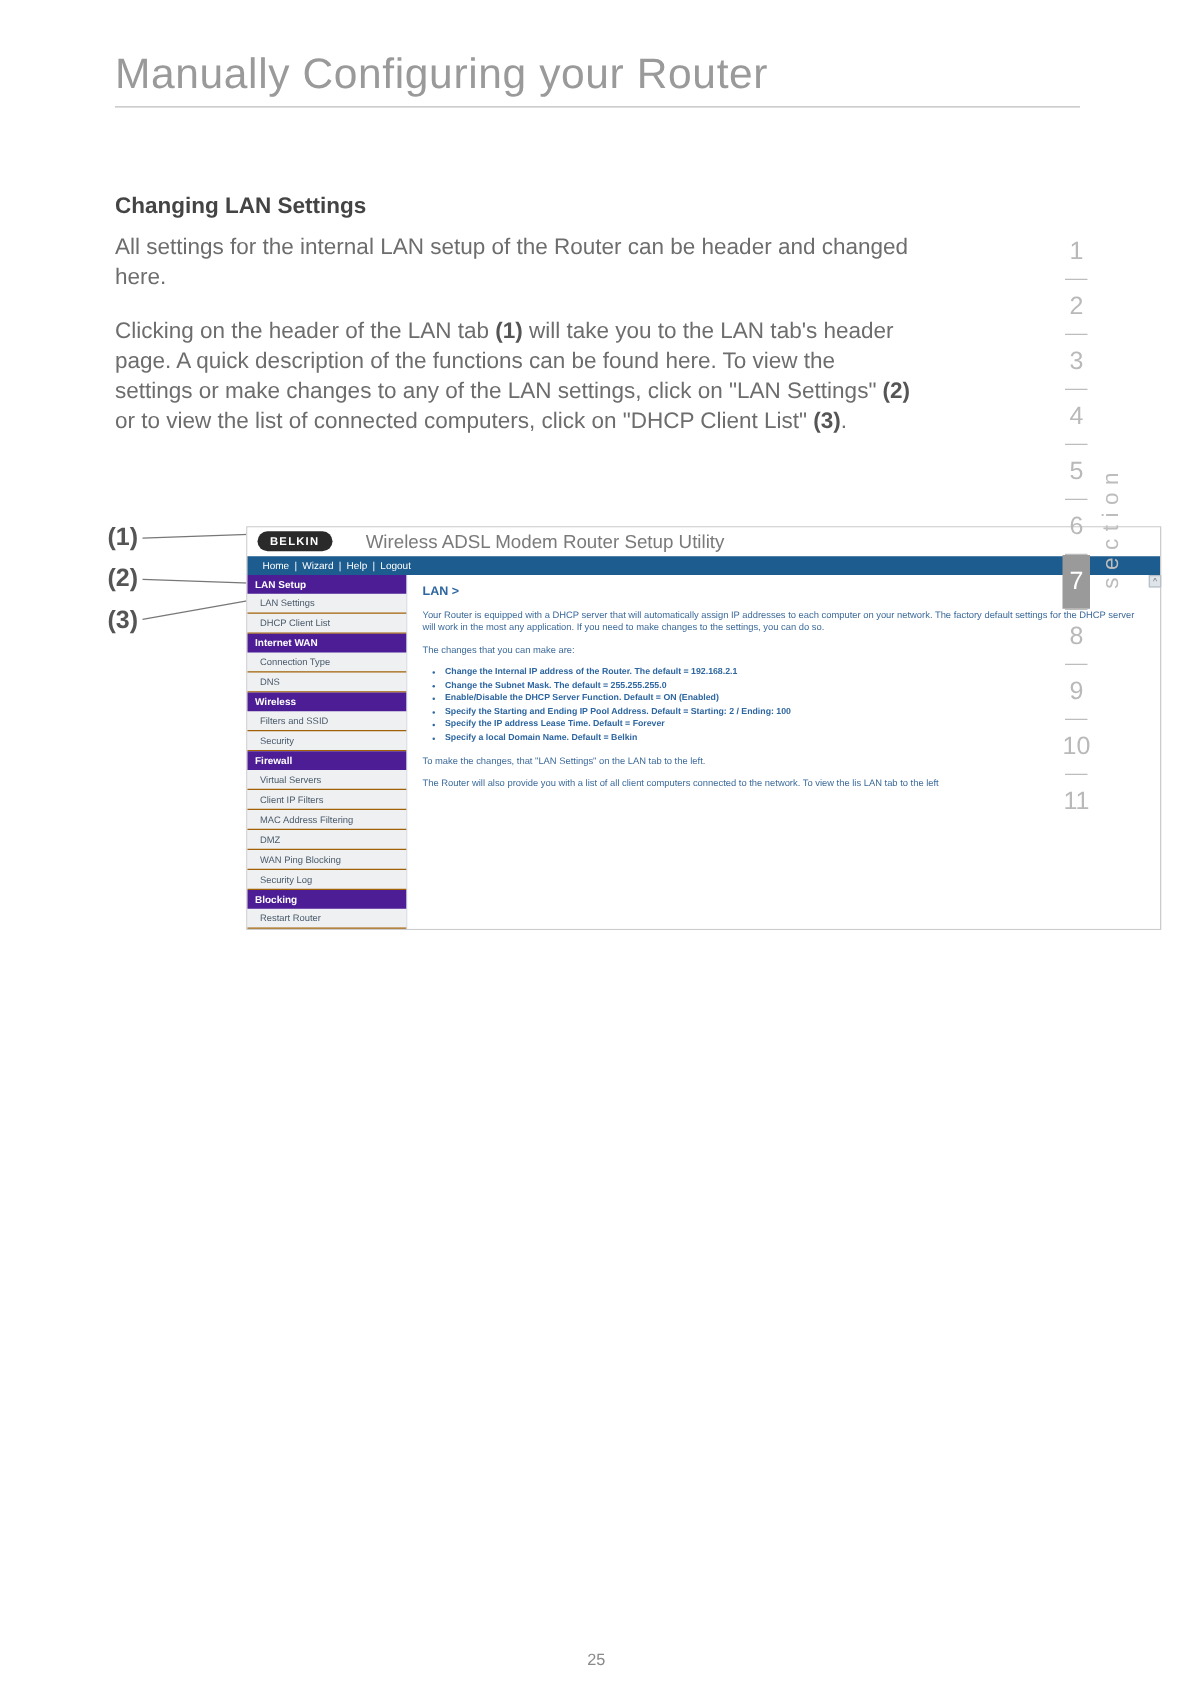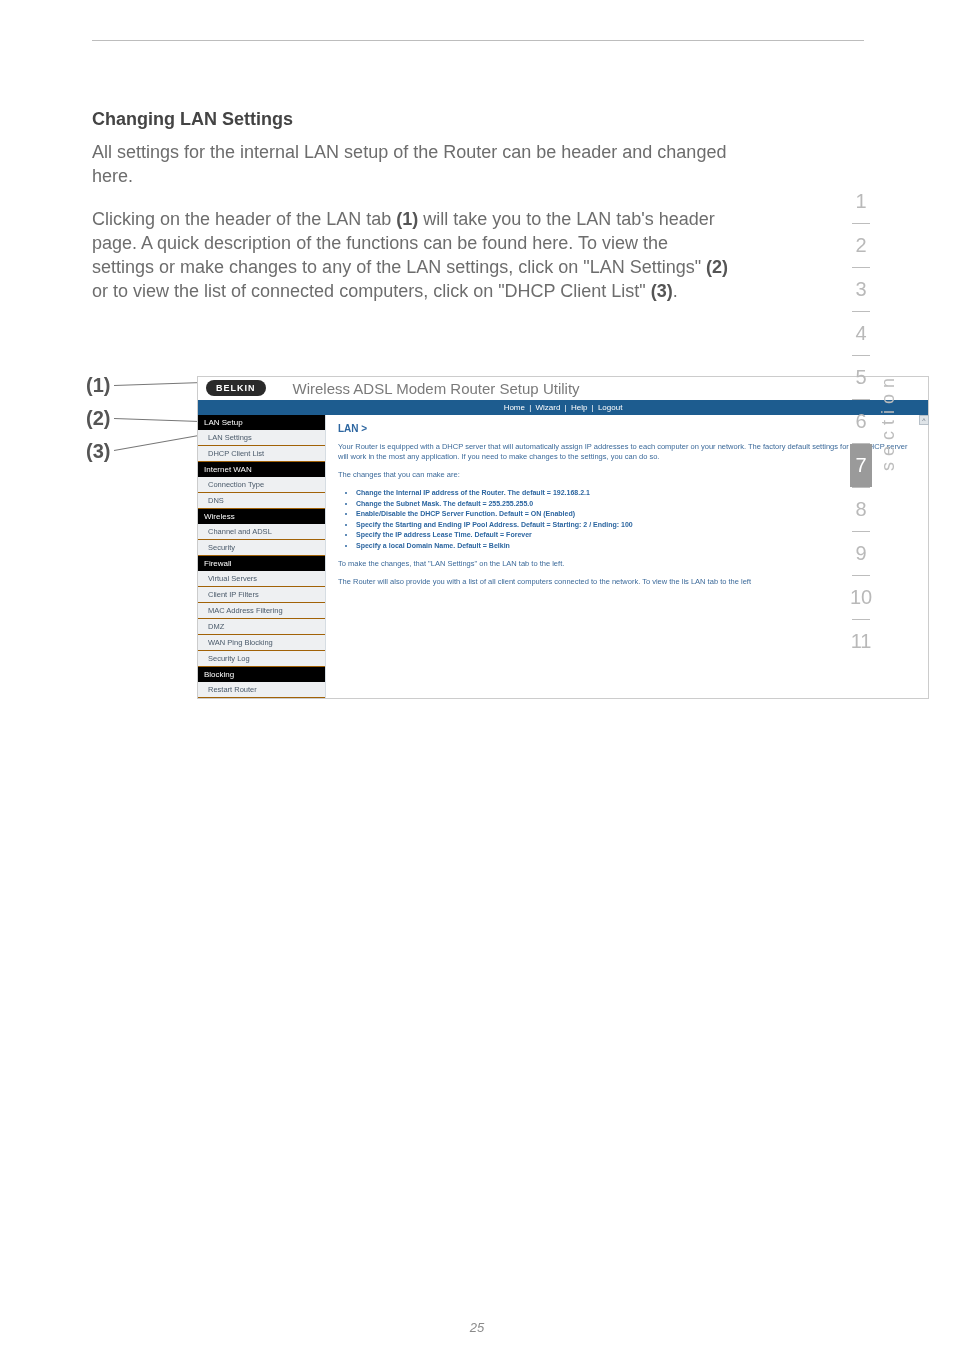--- a/index.html
+++ b/index.html
@@ -12,52 +12,53 @@
   .body-text .callout { font-weight: 700; color: #555; }
   .figure-wrap { position: relative; margin-top: 10px; }
   .lead-labels { position: absolute; left: -6px; top: 52px; font-size: 20px; font-weight: 700; color: #555; }
   .lead-labels div { margin-bottom: 10px; }
 
   
   .shot { position: absolute; left: 105px; top: 54px; width: 732px; border: 1px solid #ccc; background: #fafafa; font-family: Verdana, Arial, sans-serif; }
   .shot-top { display: flex; align-items: center; padding: 3px 8px; background: #fff; }
   .logo-pill { background: #2a2a2a; color: #fff; font-size: 9px; font-weight: 700; letter-spacing: 1px; padding: 3px 10px; border-radius: 10px; margin-right: 8px; }
   .app-title { font-size: 15px; color: #7a7a7a; margin-left: 19px; }
-  .nav-bar { background: #1d5c8f; color: #fff; font-size: 8px; text-align: center; padding: 3px 10px; }
+  .nav-bar { background: #1d5c8f; color: #fff; font-size: 8px; text-align: left; padding: 3px 10px; }
   .nav-bar span { padding: 0 2px; }
   .shot-body { display: flex; }
   .sidebar { width: 128px; background: #eef0f2; border-right: 1px solid #d6dde3; font-size: 7.5px; }
-  .sb-head { background: #000000; color: #fff; padding: 3px 6px; font-weight: 400; font-size: 8px; }
+  .sb-head { background: #4c1d95; color: #fff; padding: 3px 6px; font-weight: 700; font-size: 8px; }
   .sb-item { padding: 3px 6px 3px 10px; color: #4a5a6a; border-bottom: 1px solid #a16207; }
   .content { flex: 1; padding: 8px 12px 14px 12px; background: #fff; }
   .crumb { color: #2d66a0; font-size: 10px; font-weight: 700; margin-bottom: 8px; }
   .ptext { font-size: 7.5px; color: #3c6a9a; line-height: 1.35; margin-bottom: 8px; }
   .blist { margin-left: 18px; margin-bottom: 8px; }
   .blist li { font-size: 7px; color: #2d66a0; font-weight: 700; line-height: 1.5; }
 
   
   .lead { position: absolute; height: 1px; background: #777; transform-origin: left center; }
 
   
   .section-strip { position: absolute; right: 56px; top: 180px; width: 48px; display: flex; }
   .nums { width: 24px; text-align: center; }
   .nums .n { font-size: 20px; color: #b9b9b9; padding: 10px 0; }
   .nums .sep { width: 18px; height: 1px; background: #bdbdbd; margin: 0 auto; }
   .nums .active { background: #9a9a9a; color: #fff; }
   .vlabel { writing-mode: vertical-rl; transform: rotate(180deg); font-size: 18px; letter-spacing: 6px; color: #bdbdbd; align-self: center; margin-left: 6px; }
 
-  .pagenum { position: absolute; bottom: 28px; left: 0; width: 100%; text-align: center; font-size: 13px; color: #8a8a8a; font-style: italic; }
+  .pagenum { position: absolute; bottom: 28px; left: 0; width: 100%; text-align: center; font-size: 13px; color: #8a8a8a; }
 
   
   .scroll-arrow { width: 10px; height: 10px; background: #dfe4e8; border: 1px solid #b7c0c8; display: inline-block; position: absolute; right: -1px; top: 0; font-size: 7px; text-align: center; line-height: 9px; color: #6a7580; }
 </style>
 </head>
 <body>
 
 <div class="page">
+  <h1 class="page-title">Manually Configuring your Router</h1>
   <hr class="title-rule">
 
   <h2 class="section-heading">Changing LAN Settings</h2>
 
   <p class="body-text">All settings for the internal LAN setup of the Router can be header and changed here.</p>
 
   <p class="body-text">
     <span>Clicking on the header of the LAN tab </span><span class="callout">(1)</span><span> will take you to the LAN tab's header page. A quick description of the functions can be found here. To view the settings or make changes to any of the LAN settings, click on "LAN Settings" </span><span class="callout">(2)</span><span> or to view the list of connected computers, click on "DHCP Client List" </span><span class="callout">(3)</span><span>.</span>
   </p>
 
@@ -86,21 +87,21 @@
       <div class="shot-body" style="position:relative;">
         <span class="scroll-arrow">^</span>
         <div class="sidebar">
           <div class="sb-head">LAN Setup</div>
           <div class="sb-item">LAN Settings</div>
           <div class="sb-item">DHCP Client List</div>
           <div class="sb-head">Internet WAN</div>
           <div class="sb-item">Connection Type</div>
           <div class="sb-item">DNS</div>
           <div class="sb-head">Wireless</div>
-          <div class="sb-item">Channel and ADSL</div>
+          <div class="sb-item">Filters and SSID</div>
           <div class="sb-item">Security</div>
           <div class="sb-head">Firewall</div>
           <div class="sb-item">Virtual Servers</div>
           <div class="sb-item">Client IP Filters</div>
           <div class="sb-item">MAC Address Filtering</div>
           <div class="sb-item">DMZ</div>
           <div class="sb-item">WAN Ping Blocking</div>
           <div class="sb-item">Security Log</div>
           <div class="sb-head">Blocking</div>
           <div class="sb-item">Restart Router</div>

